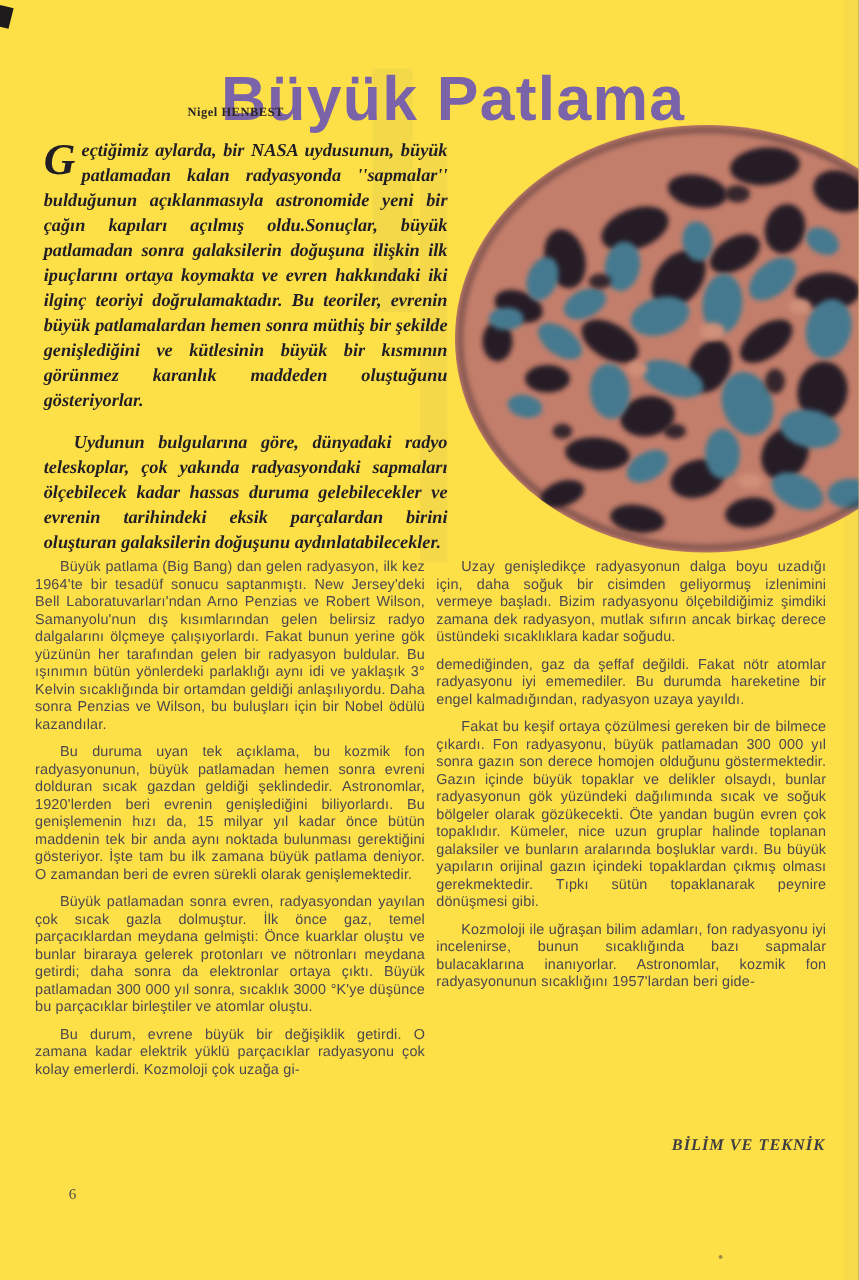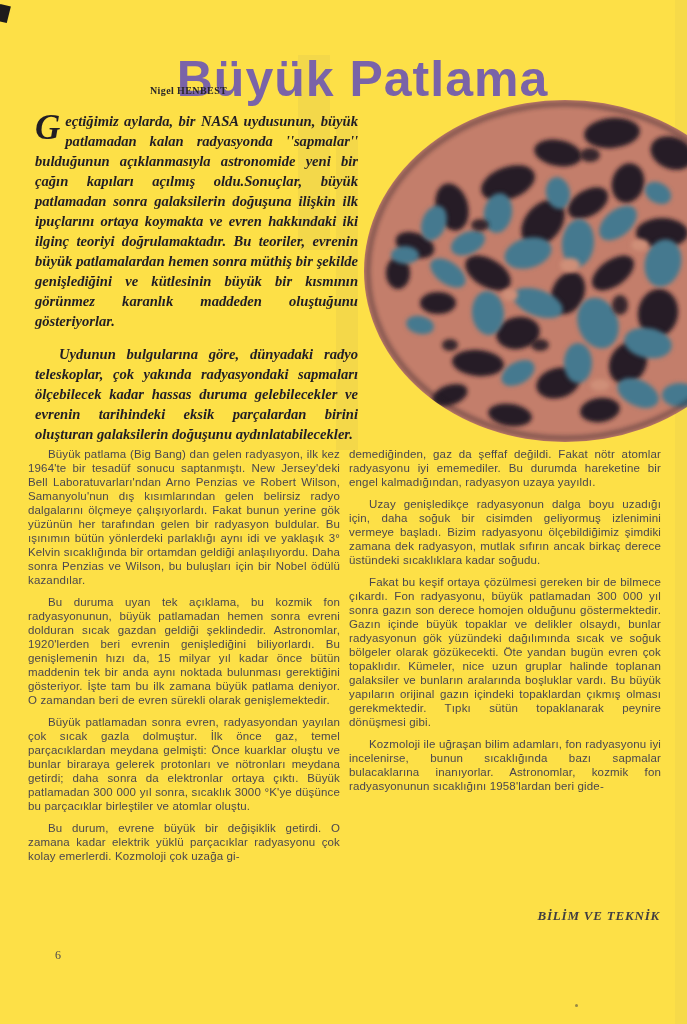--- a/index.html
+++ b/index.html
@@ -183,23 +183,23 @@
   </div>
 
   <div class="columns">
     <div class="col">
       <p>Büyük patlama (Big Bang) dan gelen radyasyon, ilk kez 1964'te bir tesadüf sonucu saptanmıştı. New Jersey'deki Bell Laboratuvarları'ndan Arno Penzias ve Robert Wilson, Samanyolu'nun dış kısımlarından gelen belirsiz radyo dalgalarını ölçmeye çalışıyorlardı. Fakat bunun yerine gök yüzünün her tarafından gelen bir radyasyon buldular. Bu ışınımın bütün yönlerdeki parlaklığı aynı idi ve yaklaşık 3° Kelvin sıcaklığında bir ortamdan geldiği anlaşılıyordu. Daha sonra Penzias ve Wilson, bu buluşları için bir Nobel ödülü kazandılar.</p>
       <p>Bu duruma uyan tek açıklama, bu kozmik fon radyasyonunun, büyük patlamadan hemen sonra evreni dolduran sıcak gazdan geldiği şeklindedir. Astronomlar, 1920'lerden beri evrenin genişlediğini biliyorlardı. Bu genişlemenin hızı da, 15 milyar yıl kadar önce bütün maddenin tek bir anda aynı noktada bulunması gerektiğini gösteriyor. İşte tam bu ilk zamana büyük patlama deniyor. O zamandan beri de evren sürekli olarak genişlemektedir.</p>
       <p>Büyük patlamadan sonra evren, radyasyondan yayılan çok sıcak gazla dolmuştur. İlk önce gaz, temel parçacıklardan meydana gelmişti: Önce kuarklar oluştu ve bunlar biraraya gelerek protonları ve nötronları meydana getirdi; daha sonra da elektronlar ortaya çıktı. Büyük patlamadan 300 000 yıl sonra, sıcaklık 3000 °K'ye düşünce bu parçacıklar birleştiler ve atomlar oluştu.</p>
       <p>Bu durum, evrene büyük bir değişiklik getirdi. O zamana kadar elektrik yüklü parçacıklar radyasyonu çok kolay emerlerdi. Kozmoloji çok uzağa gi-</p>
     </div>
     <div class="col">
+      <p>Uzay genişledikçe radyasyonun dalga boyu uzadığı için, daha soğuk bir cisimden geliyormuş izlenimini vermeye başladı. Bizim radyasyonu ölçebildiğimiz şimdiki zamana dek radyasyon, mutlak sıfırın ancak birkaç derece üstündeki sıcaklıklara kadar soğudu.</p>
       <p style="text-indent:0;">demediğinden, gaz da şeffaf değildi. Fakat nötr atomlar radyasyonu iyi ememediler. Bu durumda hareketine bir engel kalmadığından, radyasyon uzaya yayıldı.</p>
-      <p>Uzay genişledikçe radyasyonun dalga boyu uzadığı için, daha soğuk bir cisimden geliyormuş izlenimini vermeye başladı. Bizim radyasyonu ölçebildiğimiz şimdiki zamana dek radyasyon, mutlak sıfırın ancak birkaç derece üstündeki sıcaklıklara kadar soğudu.</p>
       <p>Fakat bu keşif ortaya çözülmesi gereken bir de bilmece çıkardı. Fon radyasyonu, büyük patlamadan 300 000 yıl sonra gazın son derece homojen olduğunu göstermektedir. Gazın içinde büyük topaklar ve delikler olsaydı, bunlar radyasyonun gök yüzündeki dağılımında sıcak ve soğuk bölgeler olarak gözükecekti. Öte yandan bugün evren çok topaklıdır. Kümeler, nice uzun gruplar halinde toplanan galaksiler ve bunların aralarında boşluklar vardı. Bu büyük yapıların orijinal gazın içindeki topaklardan çıkmış olması gerekmektedir. Tıpkı sütün topaklanarak peynire dönüşmesi gibi.</p>
-      <p>Kozmoloji ile uğraşan bilim adamları, fon radyasyonu iyi incelenirse, bunun sıcaklığında bazı sapmalar bulacaklarına inanıyorlar. Astronomlar, kozmik fon radyasyonunun sıcaklığını 1958'lardan beri gide-</p>
+      <p>Kozmoloji ile uğraşan bilim adamları, fon radyasyonu iyi incelenirse, bunun sıcaklığında bazı sapmalar bulacaklarına inanıyorlar. Astronomlar, kozmik fon radyasyonunun sıcaklığını 1957'lardan beri gide-</p>
     </div>
   </div>
 
   <div class="footer-page">6</div>
   <div class="footer-journal">BİLİM VE TEKNİK</div>
 
 </div>
 
 </body></html>

